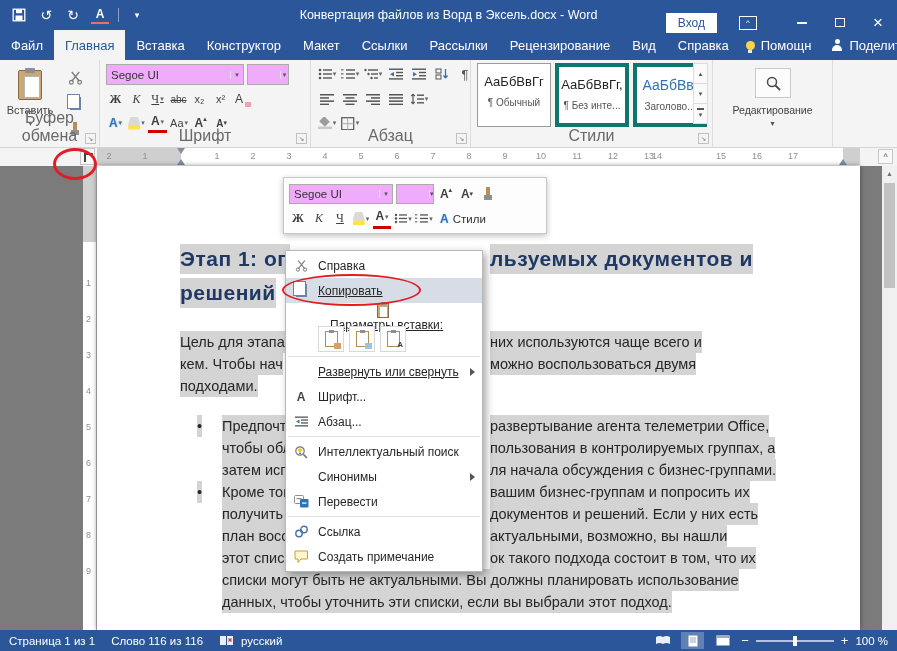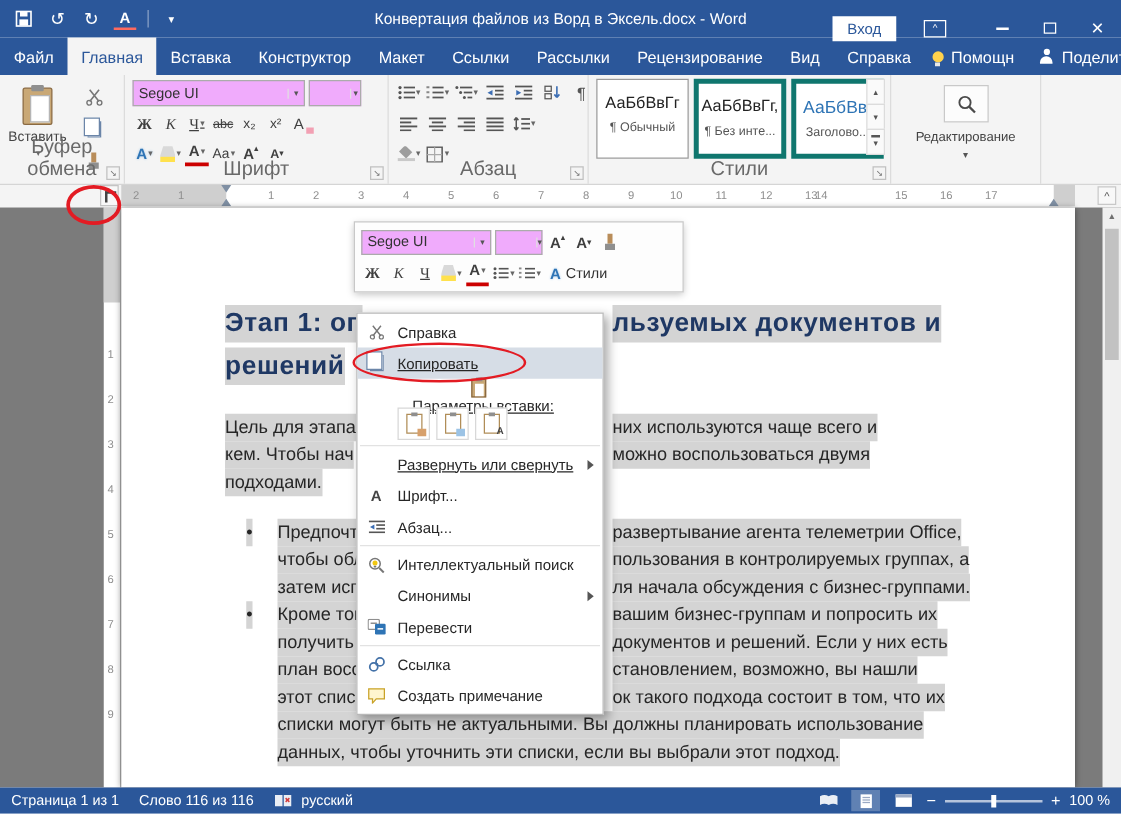--- a/index.html
+++ b/index.html
@@ -515,21 +515,21 @@
       <span class="frag hlx" style="left:393px;top:271px">пользования в контролируемых группах, а</span>
       <span class="frag hlx" style="left:125px;top:293px">затем исп</span>
       <span class="frag hlx" style="left:393px;top:293px">ля начала обсуждения с бизнес-группами.</span>
 
       <span class="frag hlx" style="left:100px;top:315px">•</span>
       <span class="frag hlx" style="left:125px;top:315px">Кроме тог</span>
       <span class="frag hlx" style="left:393px;top:315px">вашим бизнес-группам и попросить их</span>
       <span class="frag hlx" style="left:125px;top:337px">получить с</span>
       <span class="frag hlx" style="left:393px;top:337px">документов и решений. Если у них есть</span>
       <span class="frag hlx" style="left:125px;top:359px">план восст</span>
-      <span class="frag hlx" style="left:393px;top:359px">становлением, возможно, вы нашли</span>
+      <span class="frag hlx" style="left:393px;top:359px">актуальными, возможно, вы нашли</span>
       <span class="frag hlx" style="left:125px;top:381px">этот списо</span>
       <span class="frag hlx" style="left:393px;top:381px">ок такого подхода состоит в том, что их</span>
       <span class="frag hlx" style="left:125px;top:403px">списки могут быть не актуальными. Вы должны планировать использование</span>
       <span class="frag hlx" style="left:125px;top:425px">данных, чтобы уточнить эти списки, если вы выбрали этот подход.</span>
     </div>
 
     <div class="minibar">
       <div class="mrow">
         <span class="combo mb-font">
             <span>Segoe UI</span>

